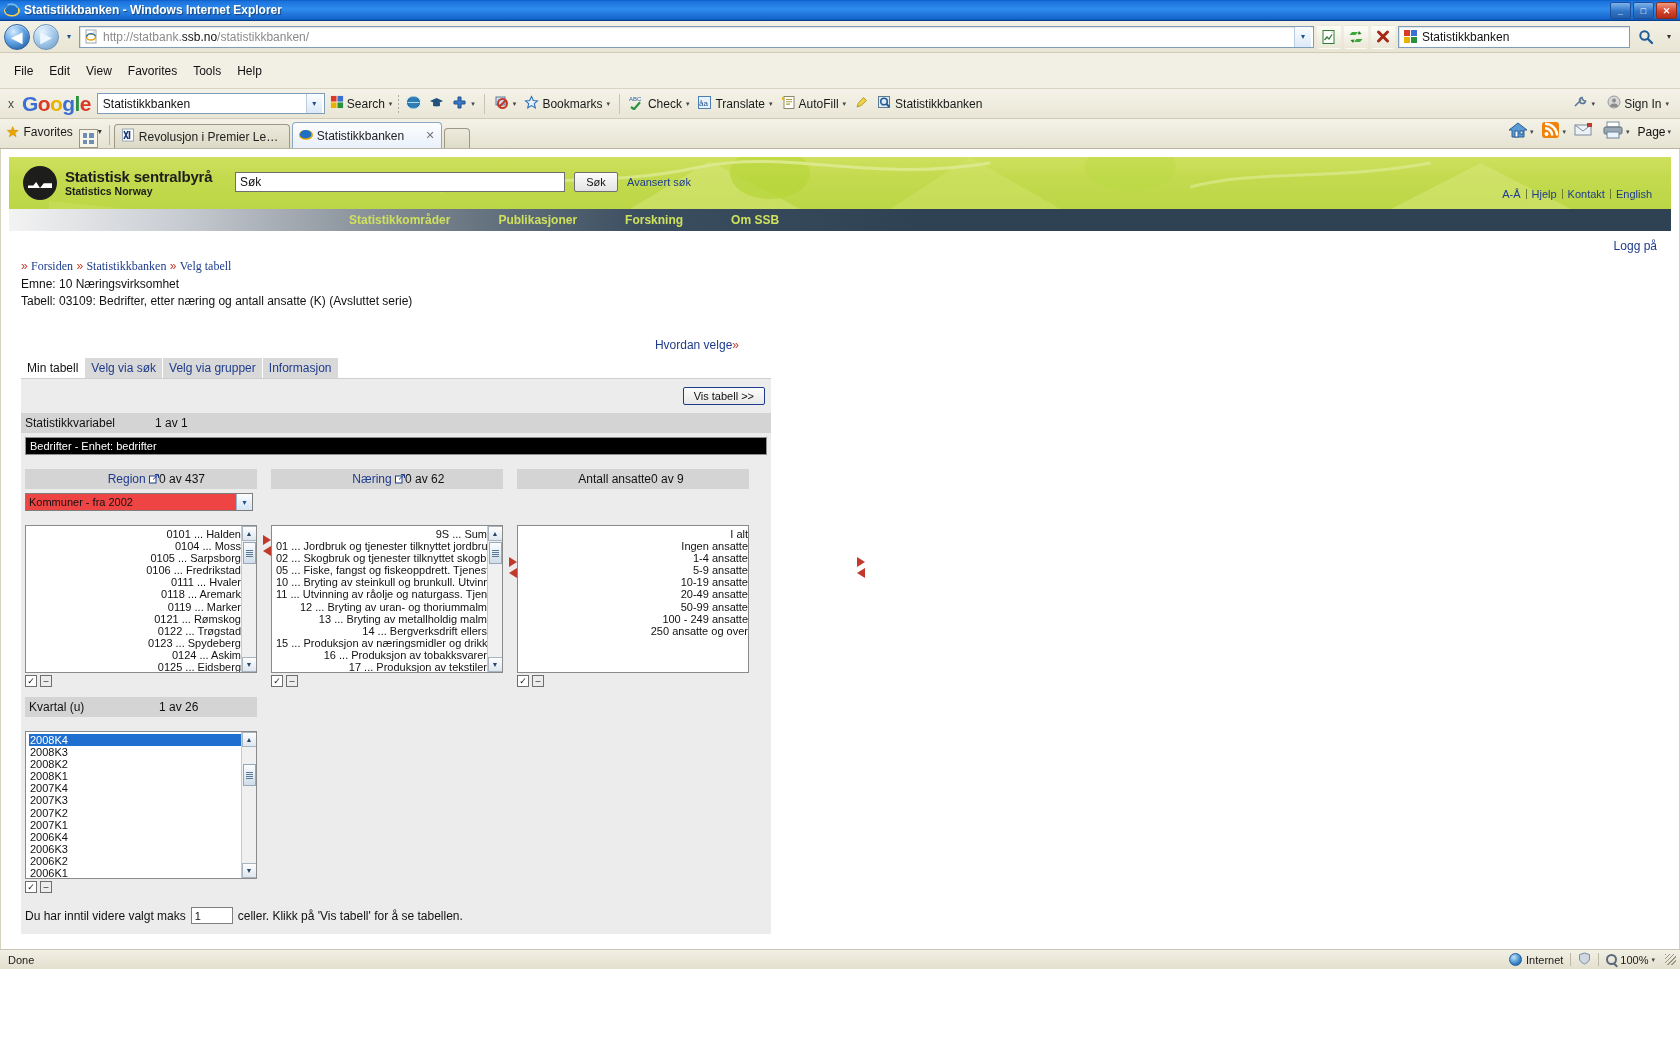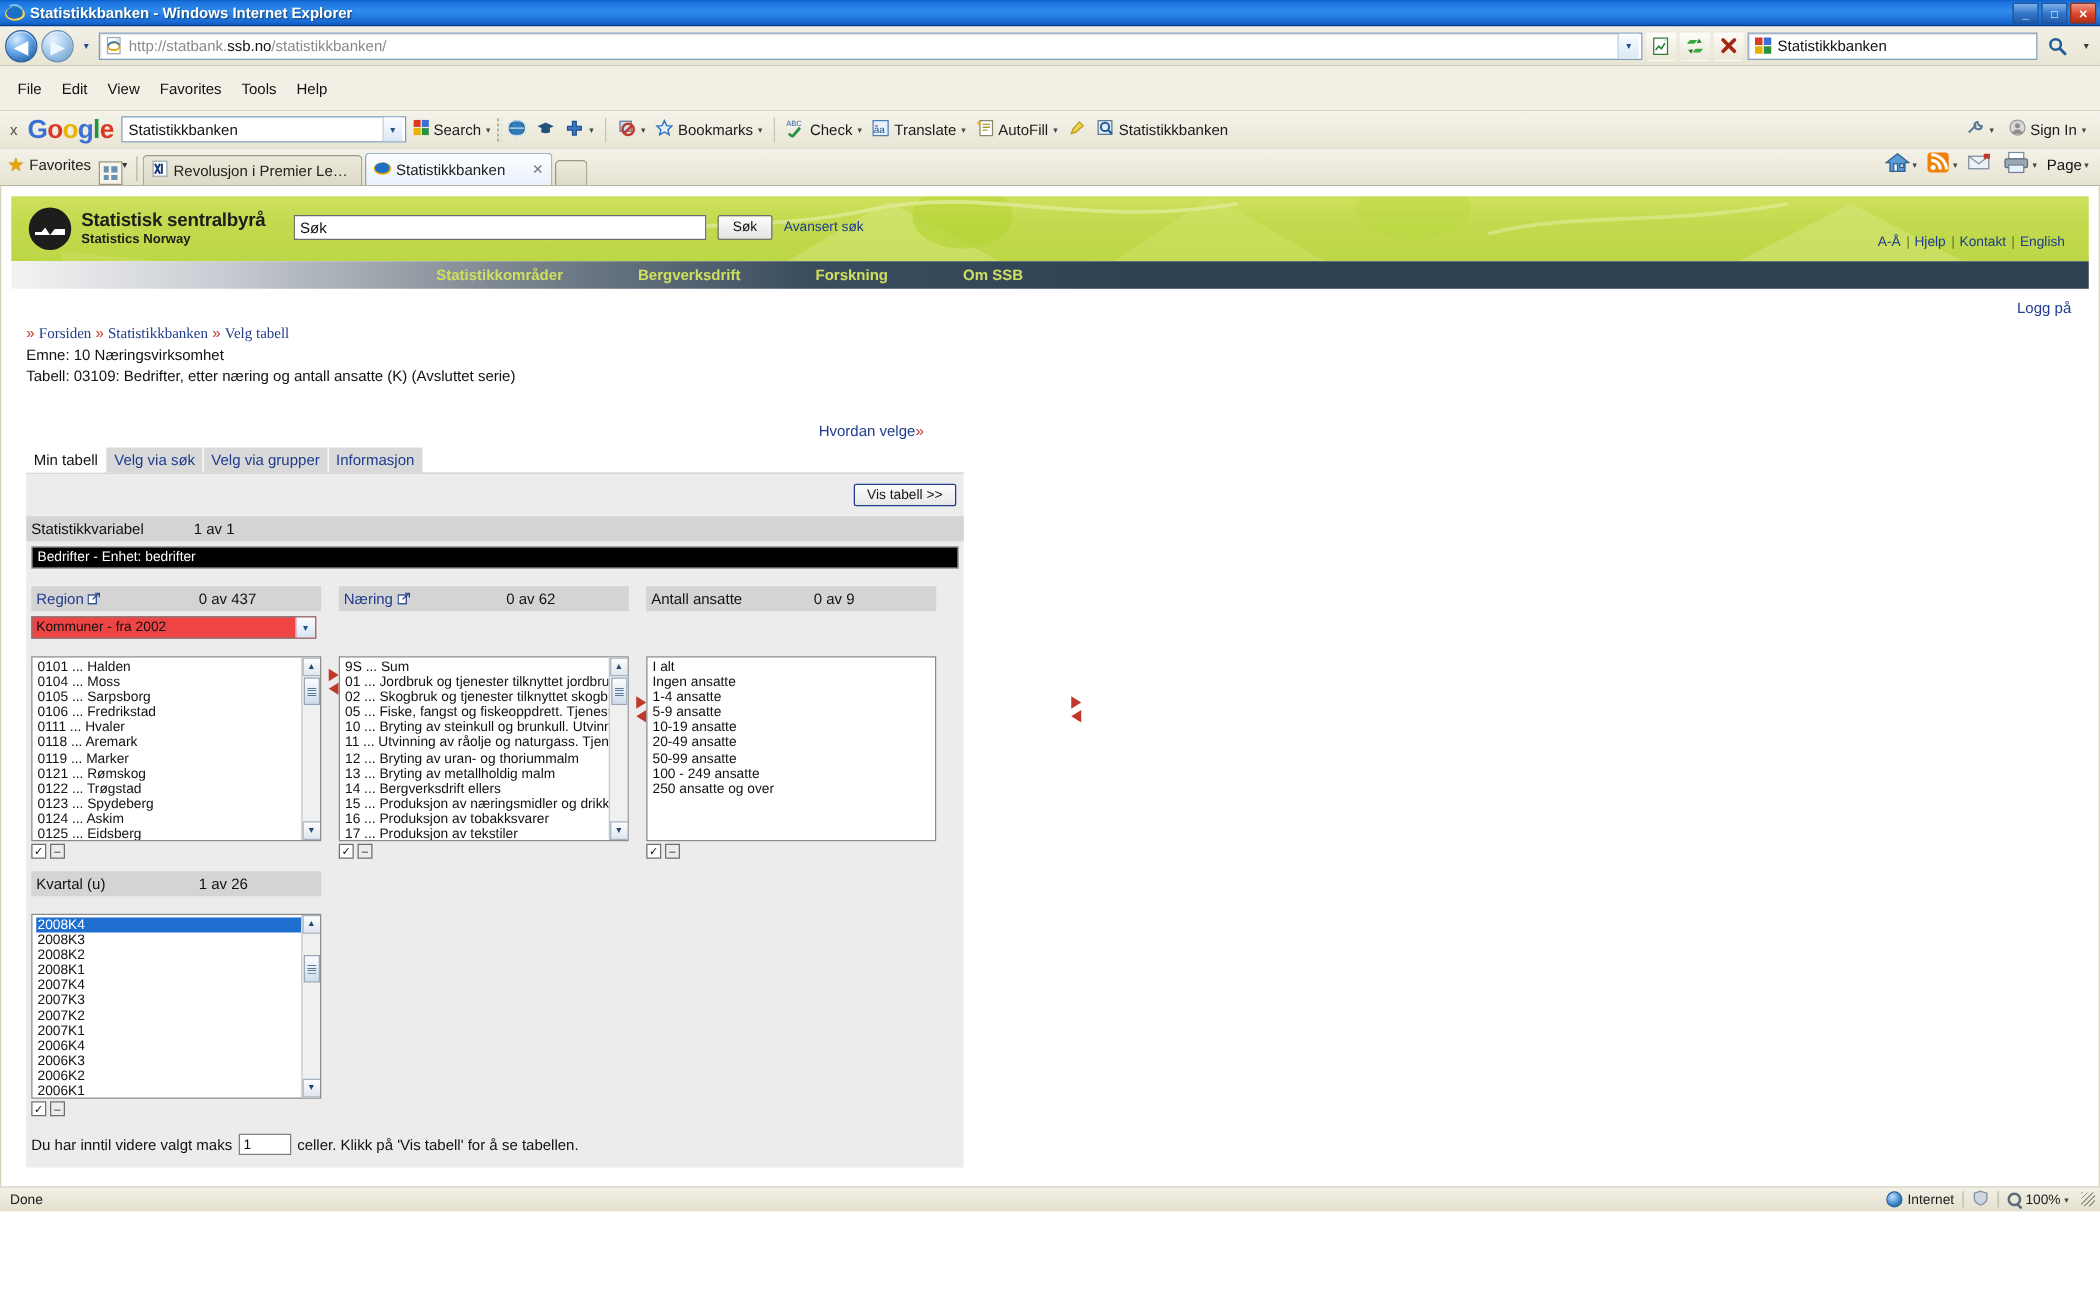--- a/index.html
+++ b/index.html
@@ -230,21 +230,21 @@
     font-size:11px;
   }
   #ssbtoplinks a{color:#1f3c8c;text-decoration:none;padding:0 5px;}
   #ssbtoplinks .vs{width:1px;height:10px;background:#6a7f2a;}
   
   #ssbnav{
     height:22px;margin:0 8px;position:relative;
     background:linear-gradient(to right,#f3f3f3 0%,#c9cdd3 10%,#7b858f 24%, #3b4e60 38%, #2f4254 55%,#2f4254 100%);
     display:flex;align-items:center;
   }
-  #ssbnav .navitems{margin-left:318px;display:flex;gap:16px;}
+  #ssbnav .navitems{margin-left:318px;display:flex;gap:4px;}
   #ssbnav a{
     color:#cfe05e;font-size:12px;font-weight:bold;text-decoration:none;
     padding:0 22px;
   }
   
   #loggpa{
     text-align:right;padding:8px 22px 0 0;
   }
   #loggpa a{color:#1f3c8c;font-size:12px;text-decoration:none;}
   
@@ -283,21 +283,21 @@
   .varhead .nm{min-width:130px;}
   .varhead .nm a{color:#1f3c8c;text-decoration:none;}
   .varhead .cnt{}
   .statvar{
     margin:4px 4px 0 4px;background:#fff;border:1px solid #8d8d8d;
   }
   .statvar .opt{
     background:#000000;color:#fff;font-size:11px;padding:2px 4px;
   }
   #varcols{display:flex;gap:14px;margin-top:14px;padding-left:4px;}
-  .varcol{position:relative;}
+  .varcol{position:relative;text-align:right;}
   .varcol .varhead{background:#d4d4d4;width:100%;}
   .varcol.w1{width:232px;}
   .varcol.w2{width:232px;}
   .varcol.w3{width:232px;}
   .selbox{
     background:#fff;border:1px solid #8a8a8a;
     margin-top:14px;height:148px;position:relative;overflow:hidden;
     display:flex;
   }
   .selbox .items{
@@ -742,21 +742,21 @@
       <span class="vs"></span>
       <a href="#">Kontakt</a>
       <span class="vs"></span>
       <a href="#">English</a>
     </div>
   </div>
 
   <div id="ssbnav">
     <span class="navitems">
       <a href="#">Statistikkområder</a>
-      <a href="#">Bergverksdrift</a>
+      <a href="#">Publikasjoner</a>
       <a href="#">Forskning</a>
       <a href="#">Om SSB</a>
     </span>
   </div>
 
   <div id="loggpa">
     <a href="#">Logg på</a>
   </div>
 
   <div id="crumbs">

